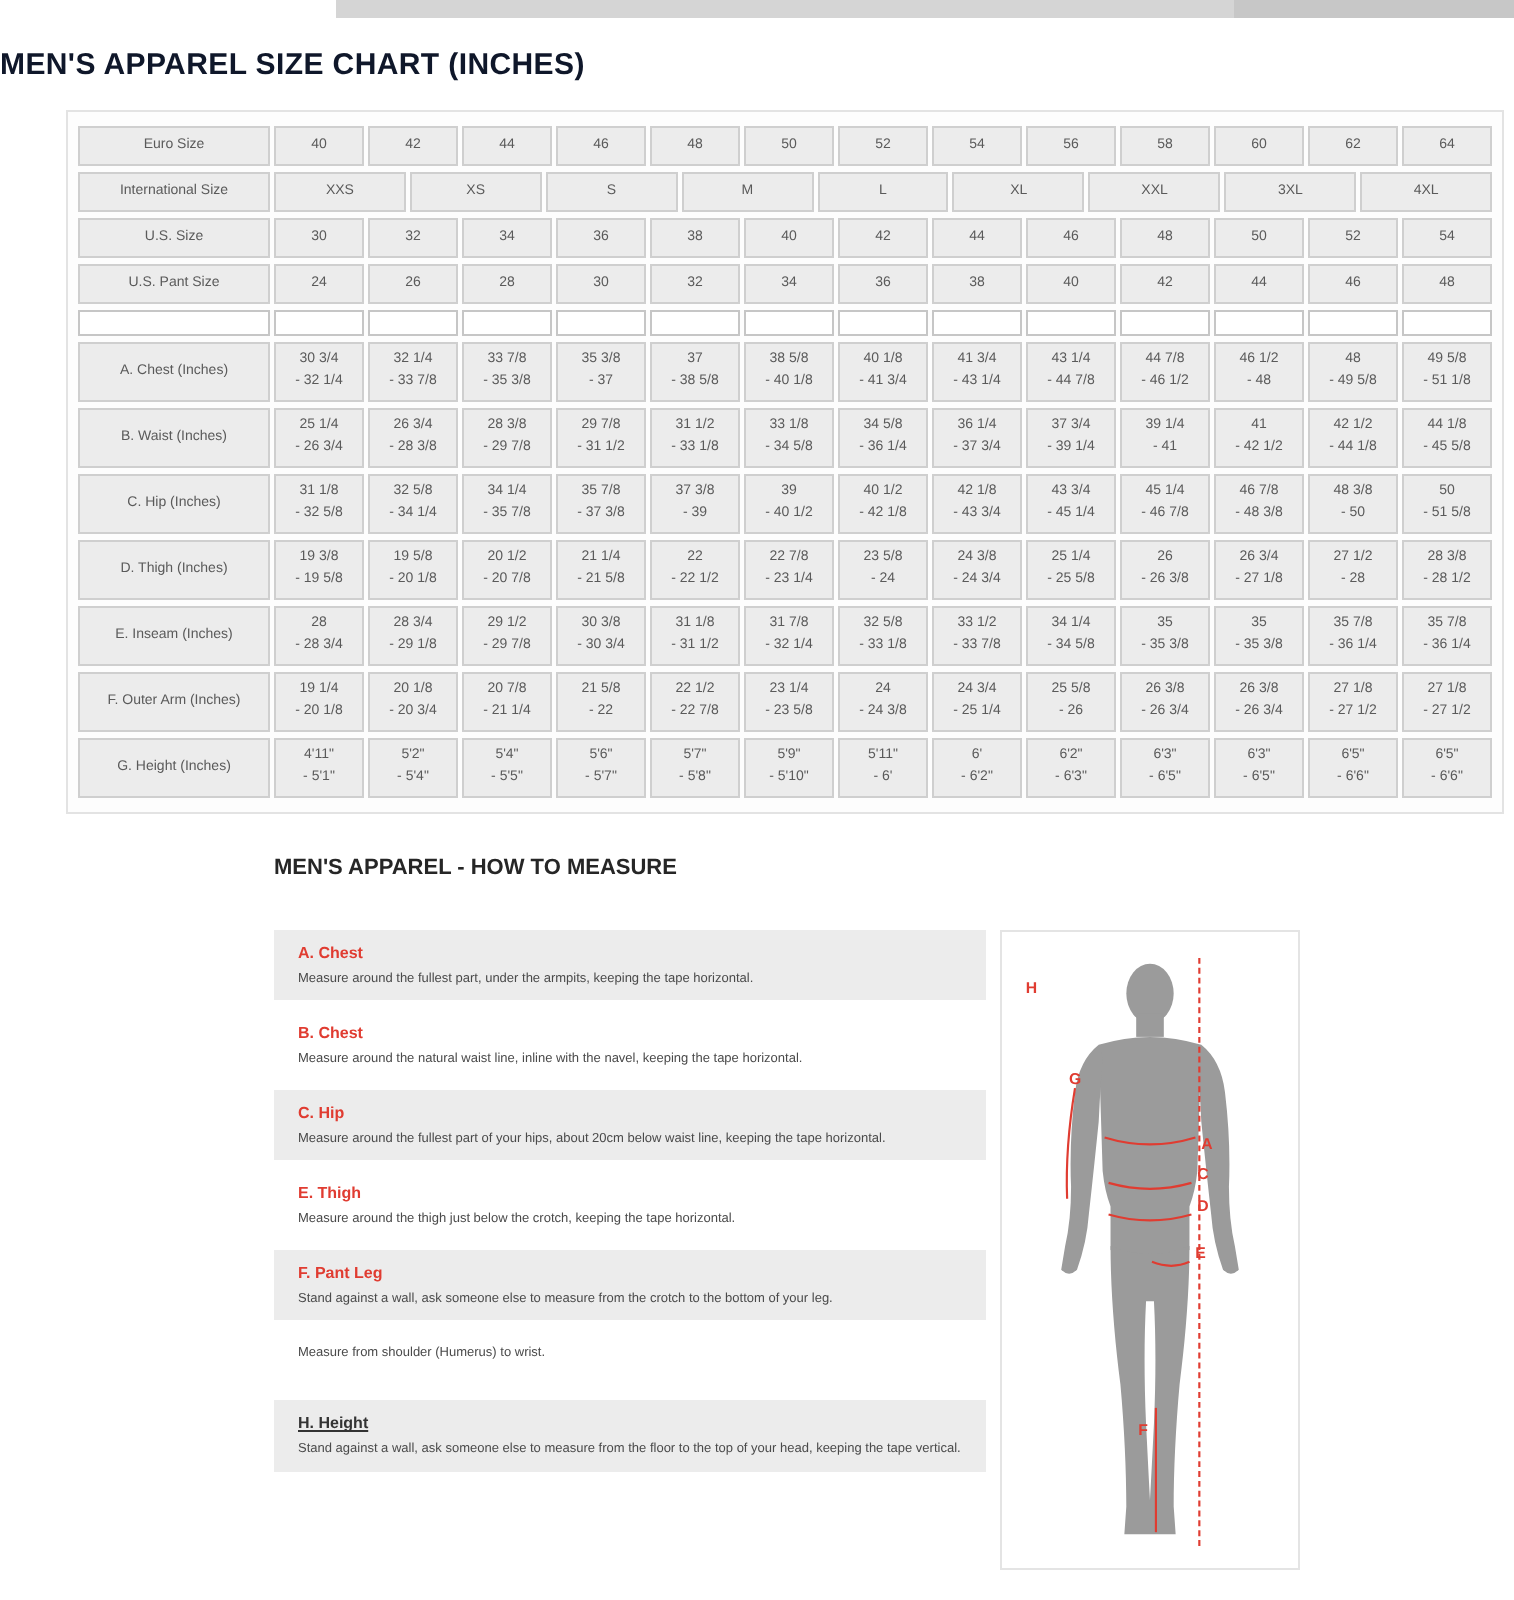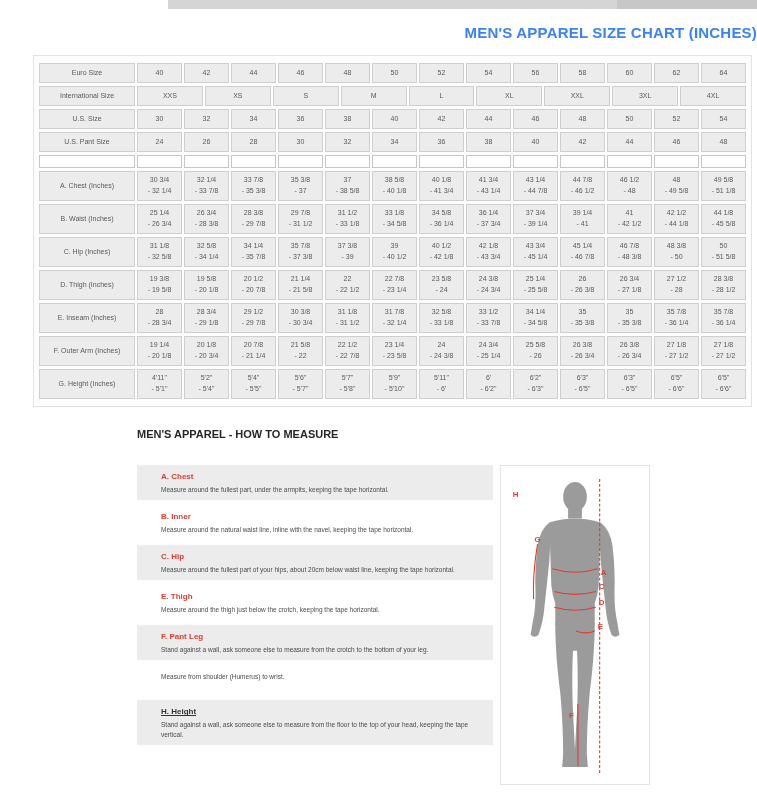--- a/index.html
+++ b/index.html
@@ -7,22 +7,22 @@
     width:757px;height:800px;position:relative;overflow:hidden;
     background:#ffffff;font-family:"Liberation Sans",sans-serif;
   }
   
   .top-strip{position:absolute;left:0;top:0;width:757px;height:9px;background:#d5d5d5;}
   .top-strip .white-seg{position:absolute;left:0;top:0;width:168px;height:9px;background:#ffffff;}
   .top-strip .dark-seg{position:absolute;right:0;top:0;width:140px;height:9px;background:#c7c7c7;}
 
   
   .chart-title{
-    position:absolute;top:24px;left:0;width:757px;text-align:right;
-    font-size:15px;font-weight:bold;color:#3b82f6;letter-spacing:.2px;
+    position:absolute;top:24px;left:0;width:757px;text-align:left;
+    font-size:15px;font-weight:bold;color:#0f172a;letter-spacing:.2px;
   }
 
   
   .table-wrap{
     position:absolute;left:33px;top:55px;width:719px;box-sizing:border-box;
     background:#fdfdfd;border:1px solid #e3e3e3;padding:7px 5px 4px 5px;
   }
   .trow{display:flex;gap:2px;margin-bottom:3px;}
   .cell{
     background:#ececec;border:1px solid #cfcfcf;box-sizing:border-box;
@@ -33,21 +33,21 @@
   .lab{width:96px;flex:none;}
   .val{flex:1;min-width:0;}
   .trow.range .cell{min-height:30px;}
   .trow.blank .cell{min-height:13px;background:#ffffff;border-color:#c6c6c6;}
 
   
   .measure{position:absolute;left:137px;top:428px;width:513px;}
   .measure-title{font-size:11px;font-weight:bold;color:#262626;margin-bottom:25px;}
   .measure-body{display:flex;gap:7px;align-items:flex-start;}
   .m-list{width:356px;flex:none;}
-  .m-item{padding:7px 8px 6px 24px;margin-bottom:5px;min-height:30px;box-sizing:border-box;}
+  .m-item{padding:7px 8px 6px 12px;margin-bottom:5px;min-height:30px;box-sizing:border-box;}
   .m-item.shaded{background:#ececec;}
   .m-label{font-size:8px;font-weight:bold;color:#e03c31;margin-bottom:4px;}
   .m-label.dark{color:#333333;text-decoration:underline;}
   .m-text{font-size:6.5px;color:#4a4a4a;line-height:1.4;}
 
   
   .figure-panel{
     width:150px;height:320px;flex:none;background:#ffffff;
     border:1px solid #e4e4e4;box-sizing:border-box;position:relative;
   }
@@ -352,21 +352,21 @@
 
 <div class="measure">
   <div class="measure-title">MEN'S APPAREL - HOW TO MEASURE</div>
   <div class="measure-body">
     <div class="m-list" id="measure-list">
         <div class="m-item shaded">
           <div class="m-label">A. Chest</div>
           <div class="m-text">Measure around the fullest part, under the armpits, keeping the tape horizontal.</div>
         </div>
         <div class="m-item">
-          <div class="m-label">B. Inner</div>
+          <div class="m-label">B. Chest</div>
           <div class="m-text">Measure around the natural waist line, inline with the navel, keeping the tape horizontal.</div>
         </div>
         <div class="m-item shaded">
           <div class="m-label">C. Hip</div>
           <div class="m-text">Measure around the fullest part of your hips, about 20cm below waist line, keeping the tape horizontal.</div>
         </div>
         <div class="m-item">
           <div class="m-label">E. Thigh</div>
           <div class="m-text">Measure around the thigh just below the crotch, keeping the tape horizontal.</div>
         </div>

